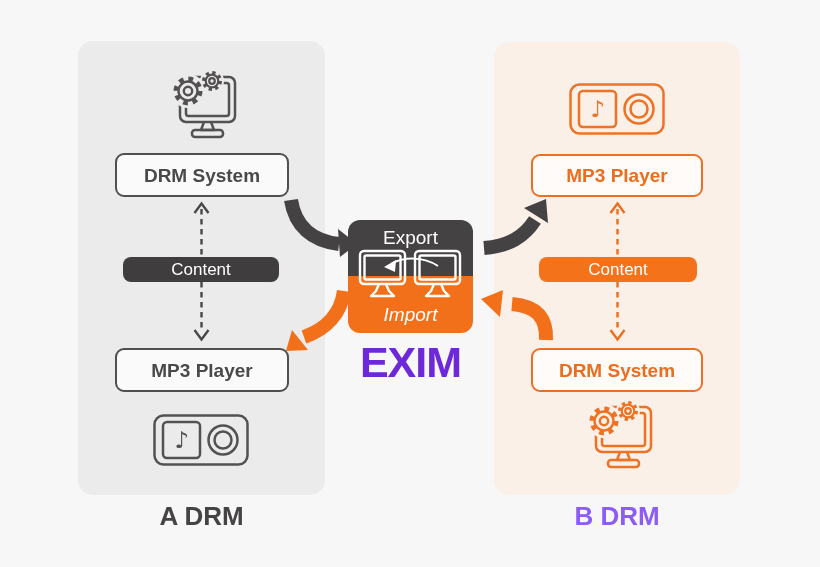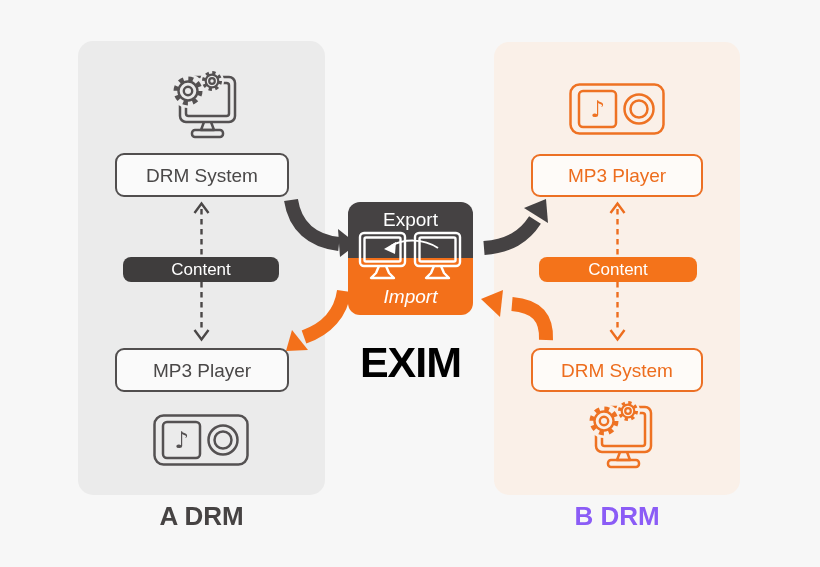--- a/index.html
+++ b/index.html
@@ -2,40 +2,40 @@
 <html><head>
 <meta charset="utf-8">
 <style>
   html,body{margin:0;padding:0;background:#f7f7f7;}
   #stage{position:relative;width:820px;height:567px;background:#f7f7f7;overflow:hidden;
          font-family:"Liberation Sans", sans-serif;}
   .panel{position:absolute;border-radius:15px;}
   .panel-a{left:78px;top:41px;width:247px;height:454px;background:#ebebeb;}
   .panel-b{left:494px;top:42px;width:246px;height:453px;background:#faf0e8;}
   .node-box{position:absolute;box-sizing:border-box;border-radius:9px;text-align:center;
-            font-size:19px;}
+            font-size:19px;font-weight:bold;}
   .node-dark{background:#fafafa;border:2px solid #514e4e;color:#4a4848;}
   .node-orange{background:#fefbf8;border:2px solid #ec7024;color:#ed6d1e;}
   .content-bar{position:absolute;border-radius:8px;text-align:center;color:#ffffff;
                font-size:17px;}
   .content-dark{background:#3f3d3d;}
   .content-orange{background:#f4731a;}
   .panel-label{position:absolute;text-align:center;font-size:26px;font-weight:700;}
   .label-a{left:78px;width:247px;top:501px;color:#464343;}
   .label-b{left:494px;width:246px;top:501px;color:#8b5cf6;}
-  .exim-box{position:absolute;left:348px;top:202px;width:125px;height:113px;border-radius:12px;
+  .exim-box{position:absolute;left:348px;top:220px;width:125px;height:113px;border-radius:12px;
             overflow:hidden;}
   .exim-top{position:absolute;left:0;top:0;width:100%;height:56px;background:#454243;}
   .exim-bottom{position:absolute;left:0;top:56px;width:100%;height:57px;background:#f3701a;}
   .exim-word{position:absolute;width:100%;text-align:center;color:#ffffff;font-size:19px;}
   .exim-export{top:7px;}
   .exim-import{top:84px;font-style:italic;}
   .exim-monitors{position:absolute;left:10px;top:29px;}
   .exim-title{position:absolute;left:340px;top:341px;width:141px;text-align:center;
-              font-size:43px;font-weight:700;color:#000000;letter-spacing:-1px;line-height:1;}
+              font-size:43px;font-weight:700;color:#6d28d9;letter-spacing:-1px;line-height:1;}
   .abs{position:absolute;}
   .icon-ink-dark{color:#545152;}
   .icon-ink-orange{color:#ee7223;}
   svg{display:block;}
 </style>
 </head>
 <body>
 
 <div id="stage">
 

